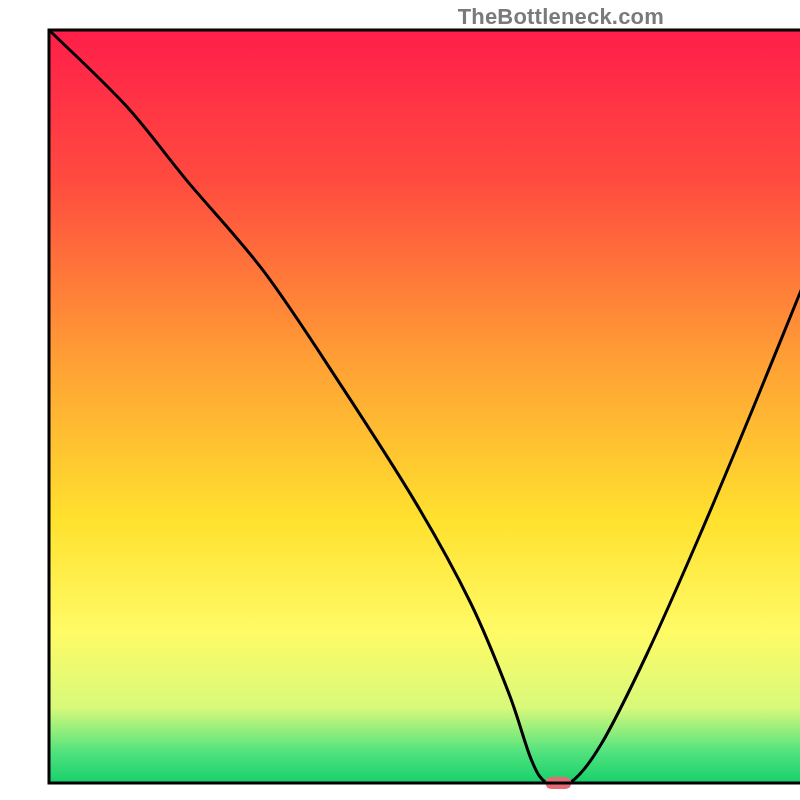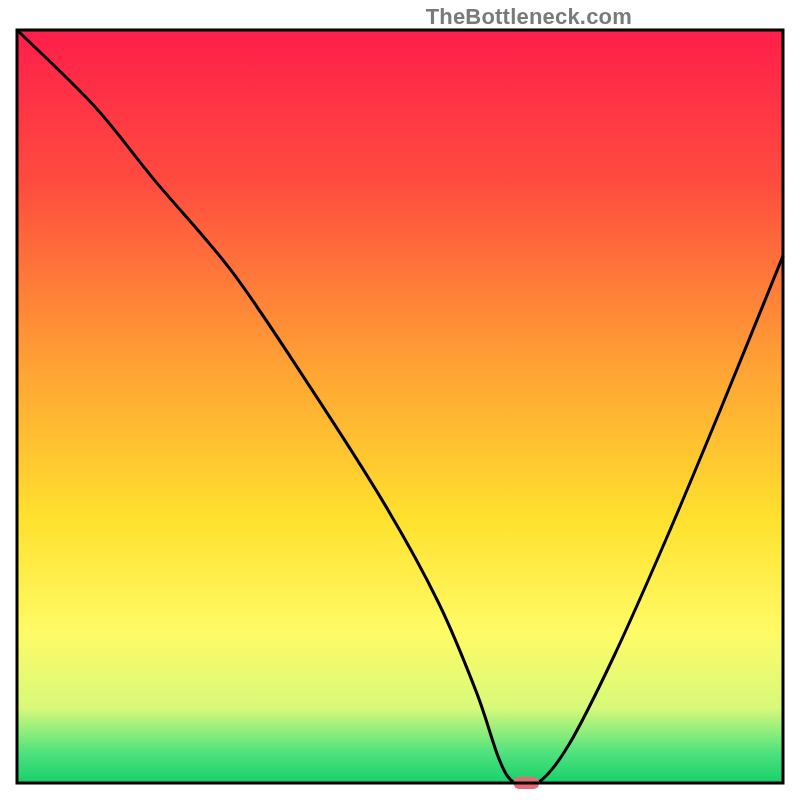--- a/index.html
+++ b/index.html
@@ -7,20 +7,21 @@
     padding: 0;
     width: 800px;
     height: 800px;
     background: #ffffff;
     font-family: Arial, Helvetica, sans-serif;
   }
   .wrap {
     position: relative;
     width: 642px;
     height: 800px;
+    margin-left: 32px;
   }
   .watermark {
     position: absolute;
     top: 4px;
     right: 10px;
     font-size: 22px;
     font-weight: bold;
     color: #7a7a7a;
     letter-spacing: 0.2px;
     z-index: 50;

